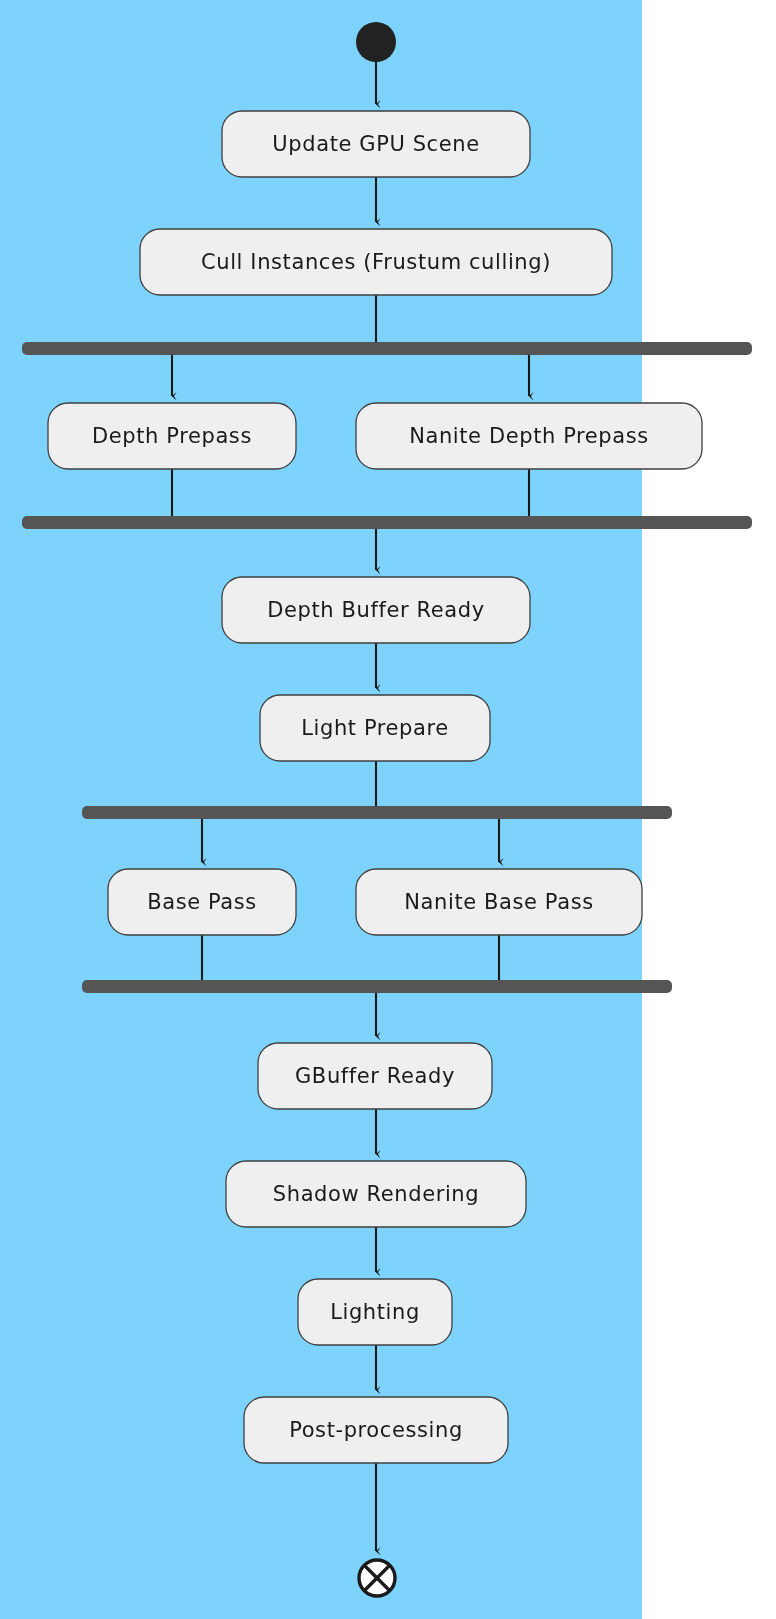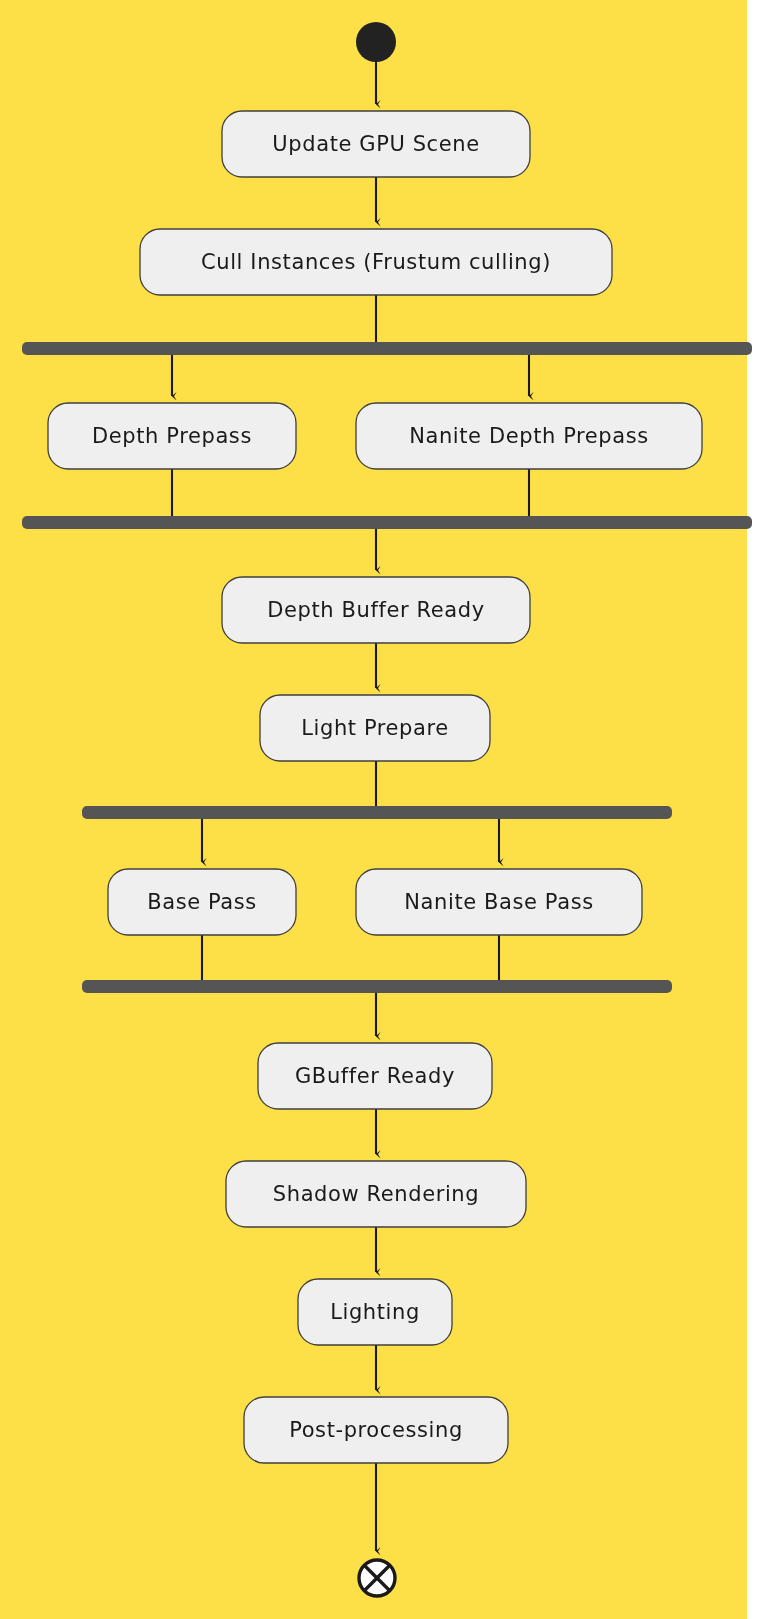--- a/index.html
+++ b/index.html
@@ -8,23 +8,23 @@
     background: #ffffff;
   }
   body {
     width: 776px;
     height: 1619px;
     font-family: "DejaVu Sans", sans-serif;
     overflow: hidden;
   }
   #diagram-root {
     position: relative;
-    width: 747px;
+    width: 642px;
     height: 1619px;
-    background: #fde047;
+    background: #7dd3fc;
   }
   svg#flow {
     display: block;
     width: 776px;
     height: 1619px;
   }
   .node-rect {
     fill: #efefef;
     stroke: #3f3f3f;
     stroke-width: 1.3;

